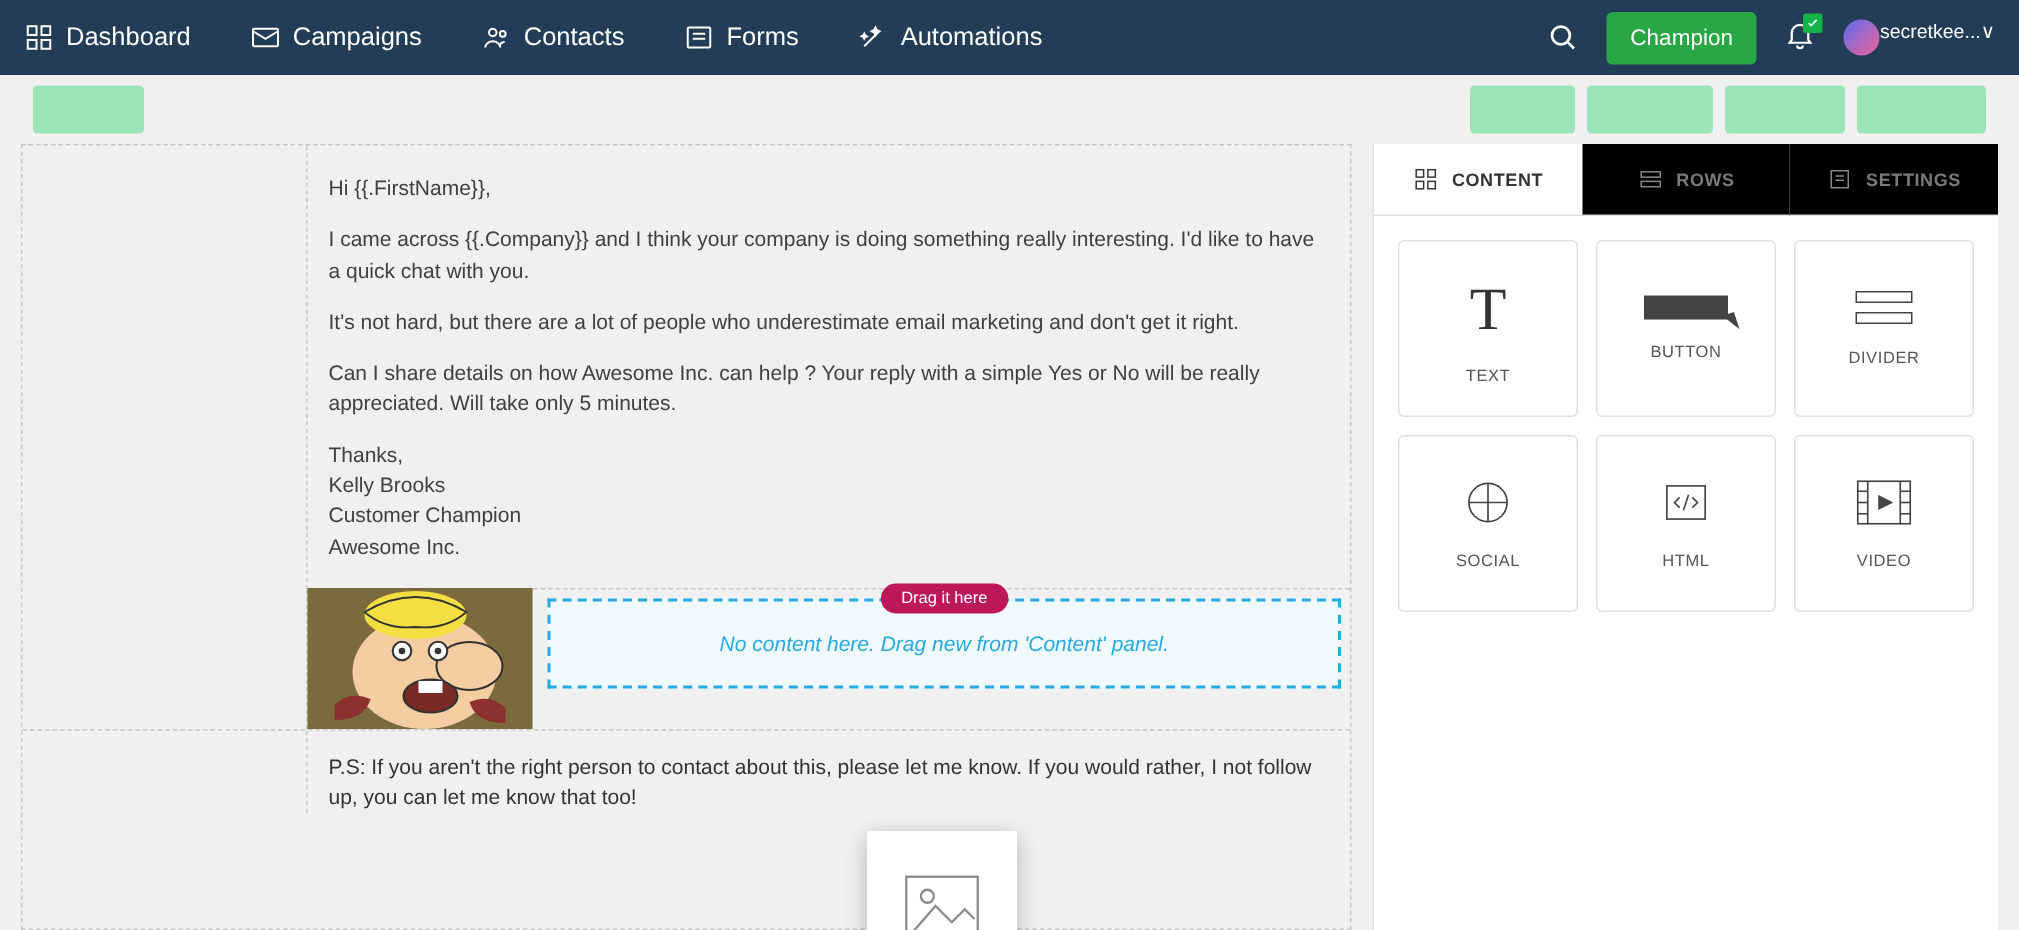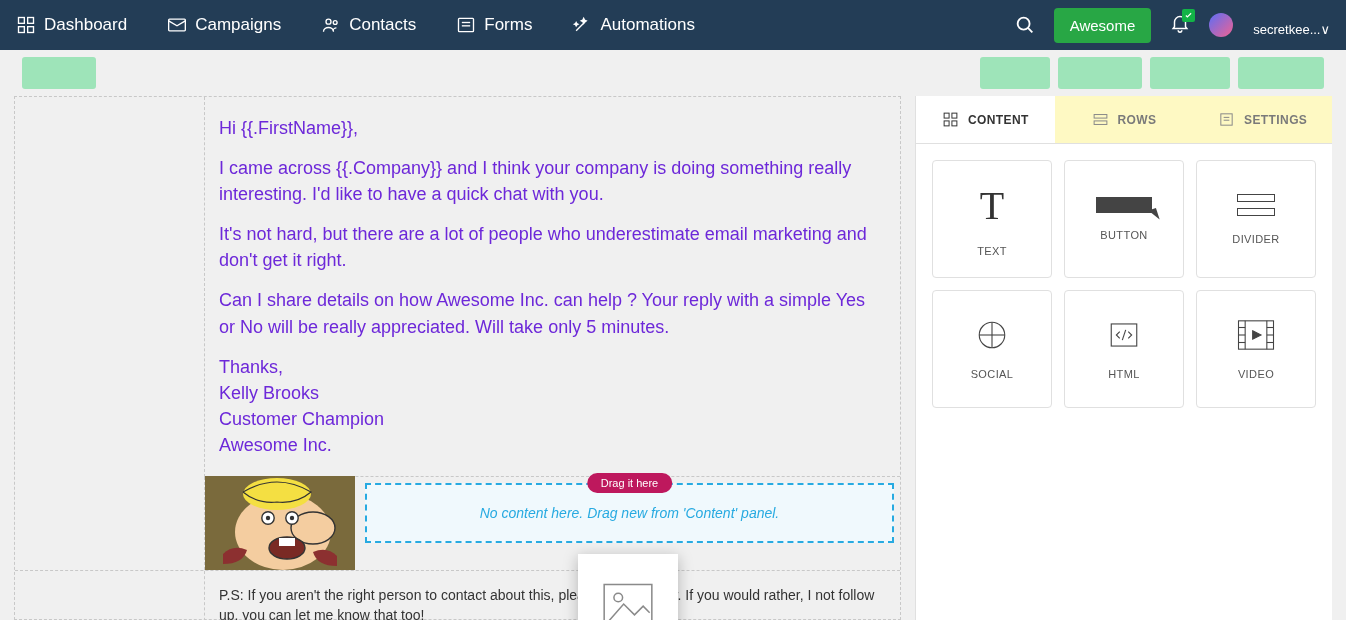--- a/index.html
+++ b/index.html
@@ -8,49 +8,49 @@
 .nav-items{display:flex;gap:40px;align-items:center}
 .nav-item{display:flex;align-items:center;gap:8px;cursor:pointer;font-size:17px;font-weight:500;color:#fff}
 .nav-item svg{width:20px;height:20px;fill:none;stroke:#fff;stroke-width:1.6}
 .nav-right{margin-left:auto;display:flex;align-items:center;gap:18px}
 .search-ic{width:22px;height:22px;fill:none;stroke:#fff;stroke-width:2;cursor:pointer}
 .upgrade-btn{background:#28a745;color:#fff;padding:9px 16px;border-radius:4px;font-size:15px;font-weight:500;cursor:pointer}
 .bell{position:relative;cursor:pointer}
 .bell svg{width:22px;height:22px;fill:none;stroke:#fff;stroke-width:1.6}
 .badge-check{position:absolute;top:-3px;right:-4px;background:#12b347;width:13px;height:13px;border-radius:2px;display:flex;align-items:center;justify-content:center}
 .badge-check svg{width:9px;height:9px;stroke:#fff;stroke-width:3}
-.avatar-wrap{display:flex;align-items:flex-end;gap:20px;cursor:pointer}
+.avatar-wrap{display:flex;align-items:flex-start;gap:0;cursor:pointer}
 .avatar{width:24px;height:24px;border-radius:50%;background:linear-gradient(135deg,#5b6ef5,#f06292)}
 .user-name{font-size:13px;color:#fff}
 .sub-bar{height:46px;display:flex;align-items:center;padding:0 22px;gap:8px}
 .sub-btn-left{width:74px;height:32px;background:#9ee4b9;border-radius:3px}
 .sub-spacer{flex:1}
 .sub-btn{width:70px;height:32px;background:#9ee4b9;border-radius:3px}
 .sub-btn.w84{width:84px}.sub-btn.w80{width:80px}.sub-btn.w86{width:86px}
 .main{display:flex;height:524px}
 .editor{flex:1;padding:0 14px;position:relative}
 .canvas{border:1px dashed #c8c8c8;height:100%;padding:0}
 .row-wrap{display:flex}
 .side-gutter{width:190px;border-right:1px dashed #c8c8c8}
-.text-block{flex:1;padding:18px 14px;font-size:18px;color:#6d28d9;line-height:1.45;border-bottom:1px dashed #c8c8c8}
+.text-block{flex:1;padding:18px 14px;font-size:14px;color:#404040;line-height:1.45;border-bottom:1px dashed #c8c8c8}
 .text-block p{margin-bottom:14px}
 .row-img{display:flex;border-bottom:1px dashed #c8c8c8}
 .img-cell{width:150px;height:94px;margin:-1px 0 0 0}
 .img-cell-inner{width:100%;height:100%;background:#6b7430;position:relative;overflow:hidden}
 .drop-area{flex:1;position:relative;margin:6px 6px 6px 10px}
 .drop-frame{border:2px dashed #27aae1;height:60px;display:flex;align-items:center;justify-content:center;background:#f0f9fd;position:relative}
 .drop-hint{position:absolute;top:-12px;left:50%;transform:translateX(-50%);background:#be185d;color:#fff;font-size:11px;padding:4px 14px;border-radius:11px}
 .drop-text{color:#27aae1;font-size:14px;font-style:italic}
 .drag-ghost{position:absolute;top:458px;left:578px;width:100px;height:100px;background:#fff;box-shadow:0 3px 14px rgba(0,0,0,.25);display:flex;align-items:center;justify-content:center;z-index:50}
 .drag-ghost svg{width:52px;height:52px;stroke:#8a8a8a;fill:none;stroke-width:1.4}
 .ps-block{flex:1;padding:14px 14px 0 14px;font-size:14px;color:#333;line-height:1.45}
 .panel{width:417px;background:#fff;border-left:1px solid #e0e0e0;margin-right:14px}
 .panel-tabs{display:flex;height:48px}
 .ptab{flex:1;display:flex;align-items:center;justify-content:center;gap:9px;cursor:pointer;font-size:12px;font-weight:700;letter-spacing:.4px;color:#333;border-bottom:1px solid #e0e0e0}
-.ptab.inactive{background:#fef9c3;color:#7a7a7a}
+.ptab.inactive{background:#000000;color:#7a7a7a}
 .ptab svg{width:17px;height:17px;stroke:#333;fill:none;stroke-width:1.4}
 .ptab.inactive svg{stroke:#888}
 .blocks{padding:16px;display:grid;grid-template-columns:repeat(3,1fr);gap:12px}
 .block-card{border:1px solid #e0e0e0;border-radius:4px;height:118px;display:flex;flex-direction:column;align-items:center;justify-content:center;gap:16px;cursor:grab;background:#fff}
 .block-card svg{width:40px;height:34px;stroke:#444;fill:none;stroke-width:1.3}
 .block-card .text-T{font-family:Georgia,serif;font-size:40px;color:#333}
 .block-label{font-size:11px;font-weight:500;color:#555;letter-spacing:.4px}
 .btn-shape{width:56px;height:16px;background:#444;position:relative}
 .btn-shape:after{content:"";position:absolute;right:-6px;bottom:-8px;width:0;height:0;border-left:8px solid transparent;border-top:12px solid #444;transform:rotate(-18deg)}
 .divider-shape{width:42px;height:24px;display:flex;flex-direction:column;gap:6px;align-items:center;justify-content:center}
@@ -102,21 +102,21 @@
           <path d="M5 9l.7 1.4 1.4.7-1.4.7L5 13l-.7-1.4L2.9 11l1.4-.7z" fill="#fff"></path>
         </svg>
         <span>Automations</span>
       </div>
   </div>
   <div class="nav-right">
     <svg class="search-ic" viewBox="0 0 24 24">
         <circle cx="10.5" cy="10.5" r="6.5"></circle>
         <line x1="20" y1="20" x2="15.2" y2="15.2"></line>
       </svg>
-    <div class="upgrade-btn">Awesome</div>
+    <div class="upgrade-btn">Champion</div>
     <div class="bell">
       <svg viewBox="0 0 24 24">
           <path d="M6 16V11a6 6 0 1112 0v5l1.5 2h-15z"></path>
           <path d="M10 20a2 2 0 004 0"></path>
         </svg>
       <div class="badge-check">
           <svg viewBox="0 0 24 24">
             <path d="M5 12l4 4 10-10"></path>
           </svg>
         </div>

